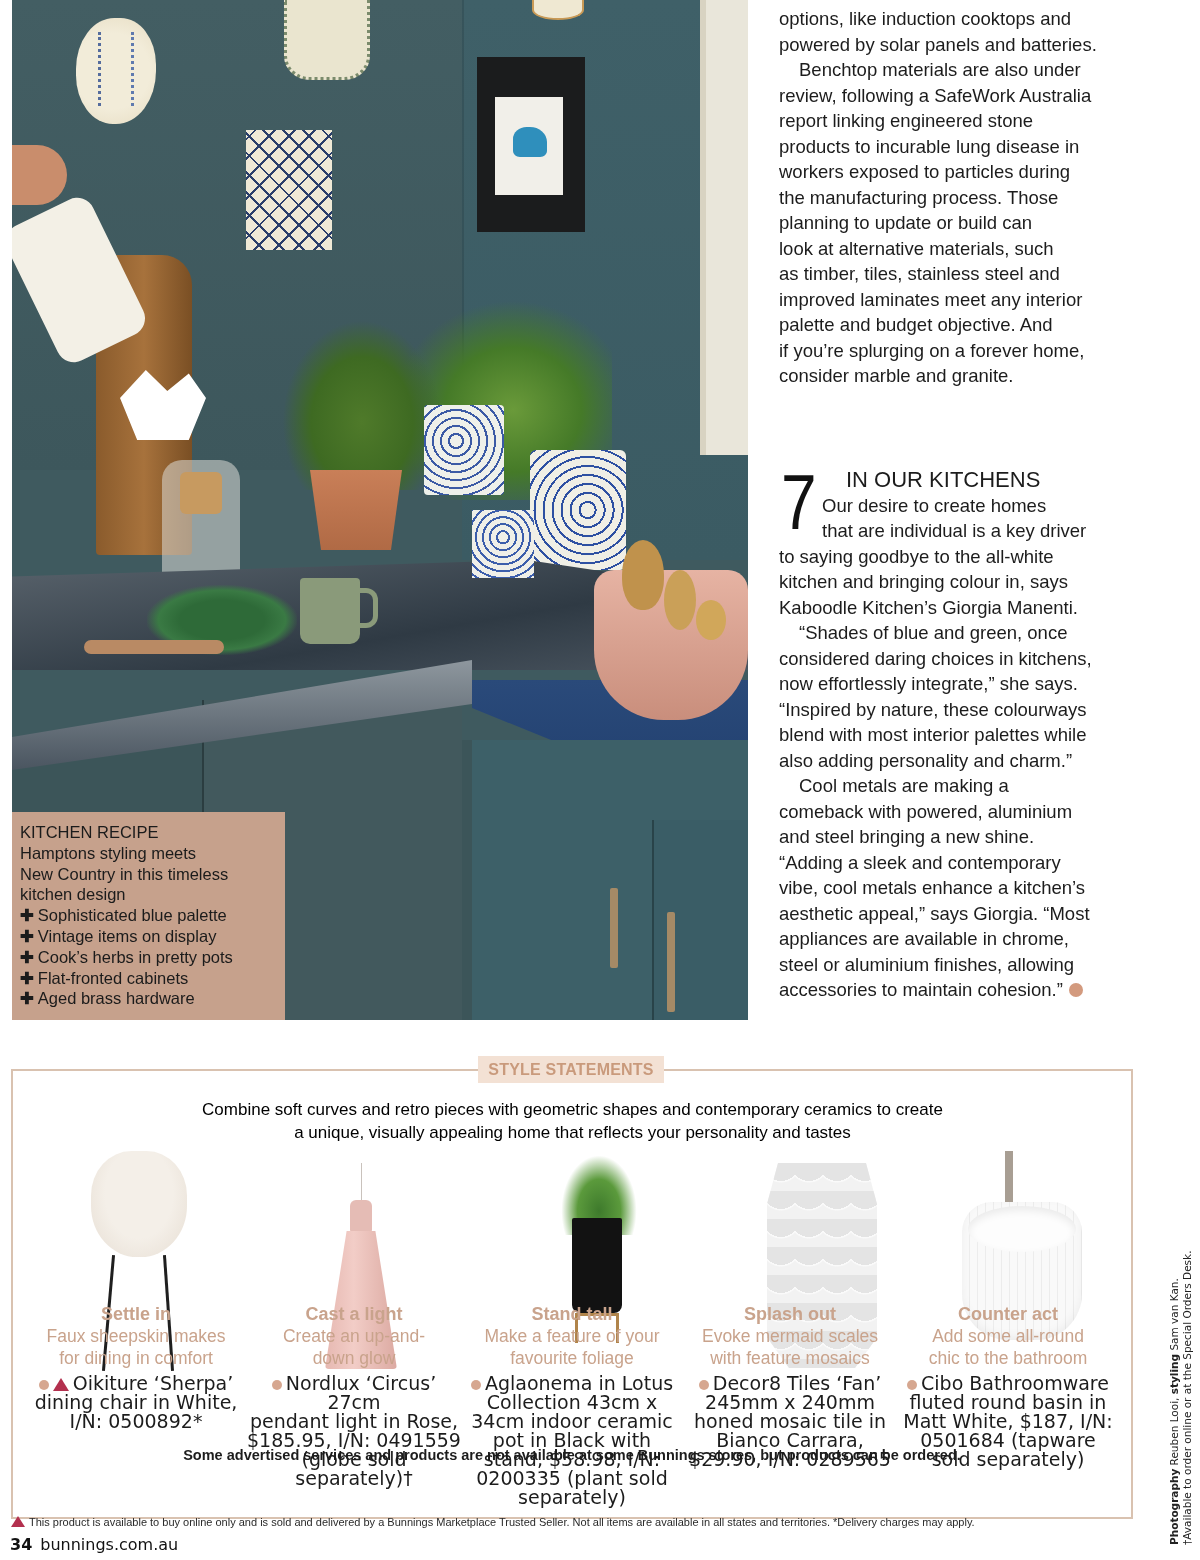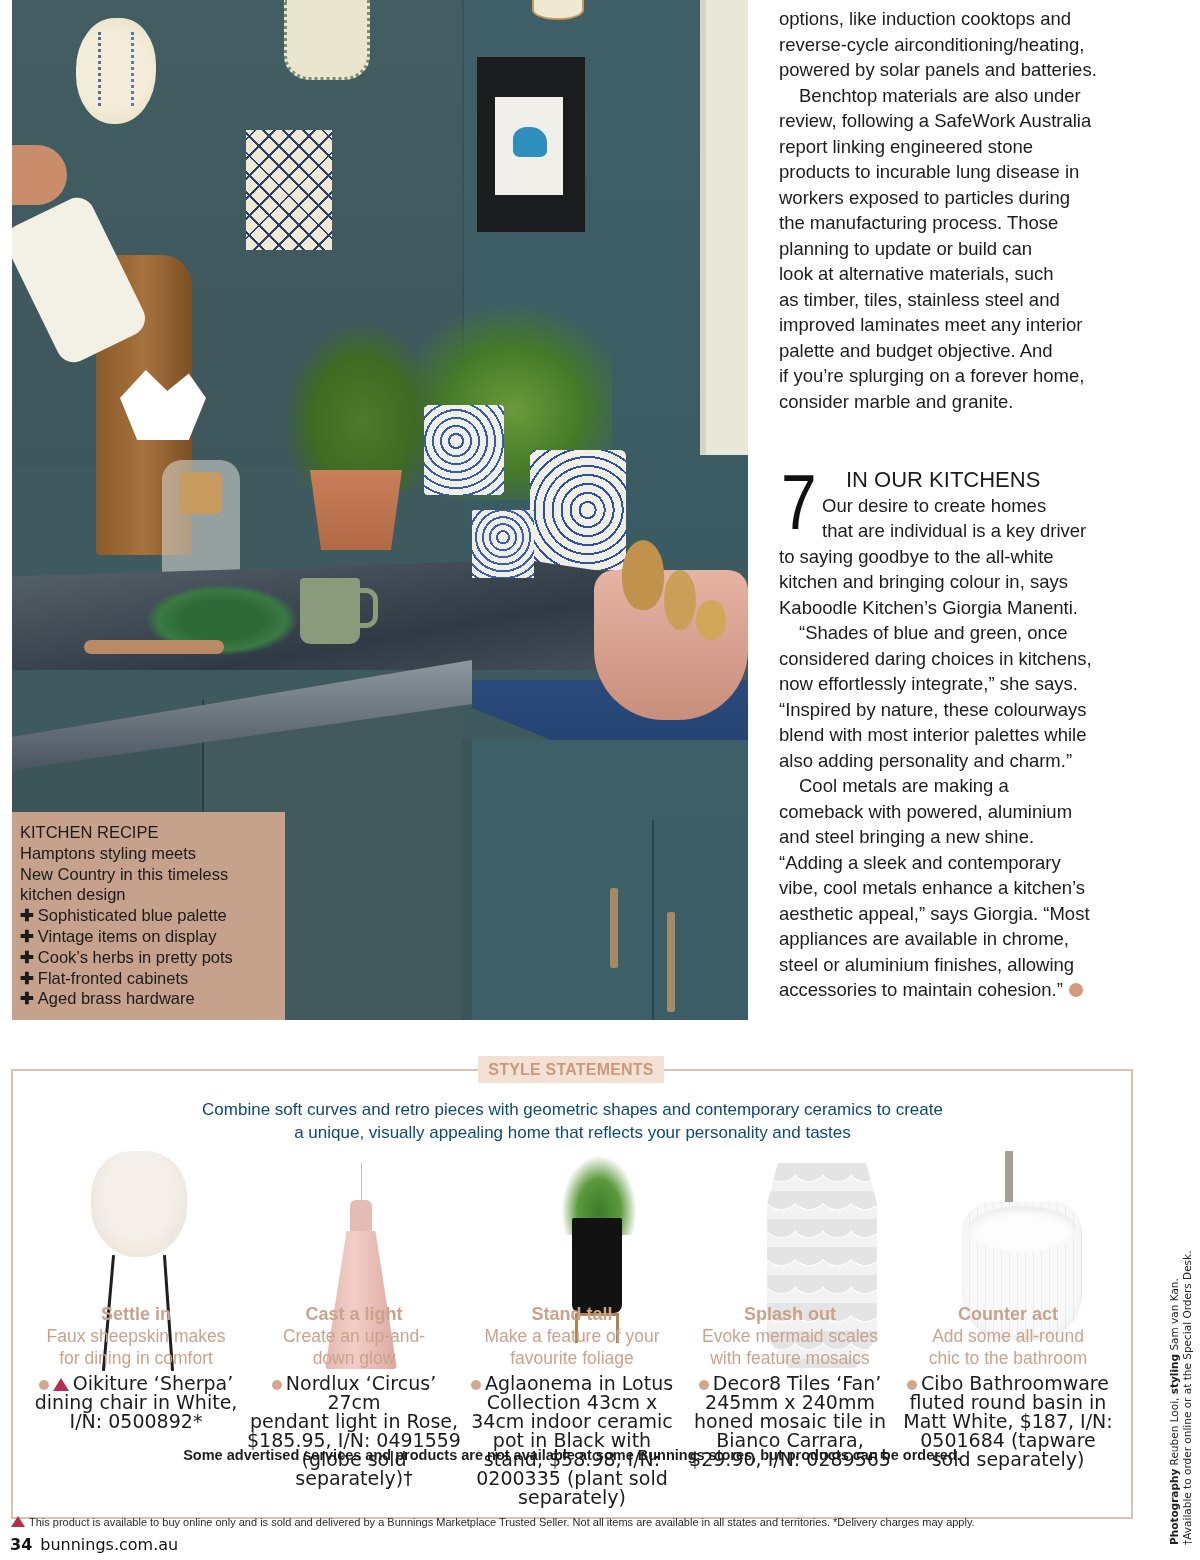--- a/index.html
+++ b/index.html
@@ -79,21 +79,21 @@
     position: absolute; left: 11px; top: 1069px; width: 1122px; height: 450px;
     border: 2px solid #d9c2b0; background: #fff;
   }
   .style-tag {
     position: absolute; left: 478px; top: 1056px; width: 186px; height: 27px;
     background: #f3e1d4; color: #c99a7c; text-align: center;
     font-family: "Liberation Sans", sans-serif; font-weight: bold; font-size: 16px; line-height: 27px; letter-spacing: 0.2px;
   }
   .intro {
     position: absolute; left: 40px; top: 1098px; width: 1065px; text-align: center;
-    font-family: "Liberation Sans", sans-serif; font-size: 17px; line-height: 23px; color: #0c4a6e;
+    font-family: "Liberation Sans", sans-serif; font-size: 17px; line-height: 23px; color: #000000;
   }
   .products { position: absolute; left: 27px; top: 1145px; width: 1090px; height: 305px; }
   .product { position: absolute; top: 0; width: 218px; text-align: center; }
   .product .title { margin-top: 8px; font-family: "Liberation Sans", sans-serif; font-weight: bold; font-size: 18px; line-height: 22px; color: #c9a38c; }
   .product .sub { font-family: "Liberation Sans", sans-serif; font-size: 17.5px; line-height: 22px; color: #c9a38c; }
   .product .desc { margin-top: 5px; font-family: "DejaVu Sans", sans-serif; font-size: 19px; line-height: 19px; color: #1c1c1c; }
   .product .desc b { font-weight: normal; }
   .bullet { display: inline-block; width: 10px; height: 10px; border-radius: 50%; background: #d6a790; margin-right: 4px; vertical-align: 0px; }
   .tri { display: inline-block; width: 0; height: 0; border-left: 8px solid transparent; border-right: 8px solid transparent; border-bottom: 13px solid #b3304e; margin-right: 4px; vertical-align: -1px; }
 
@@ -180,21 +180,20 @@
   <div>kitchen design</div>
   <div><span class="plus">✚</span><span>Sophisticated blue palette</span></div>
   <div><span class="plus">✚</span><span>Vintage items on display</span></div>
   <div><span class="plus">✚</span><span>Cook’s herbs in pretty pots</span></div>
   <div><span class="plus">✚</span><span>Flat-fronted cabinets</span></div>
   <div><span class="plus">✚</span><span>Aged brass hardware</span></div>
 </div>
 
 <div class="article">
   <span class="ln">options, like induction cooktops and</span>
-  <span class="ln">reverse-cycle airconditioning/heating,</span>
   <span class="ln">powered by solar panels and batteries.</span>
   <span class="ln" style="padding-left:20px">Benchtop materials are also under</span>
   <span class="ln">review, following a SafeWork Australia</span>
   <span class="ln">report linking engineered stone</span>
   <span class="ln">products to incurable lung disease in</span>
   <span class="ln">workers exposed to particles during</span>
   <span class="ln">the manufacturing process. Those</span>
   <span class="ln">planning to update or build can</span>
   <span class="ln">look at alternative materials, such</span>
   <span class="ln">as timber, tiles, stainless steel and</span>

